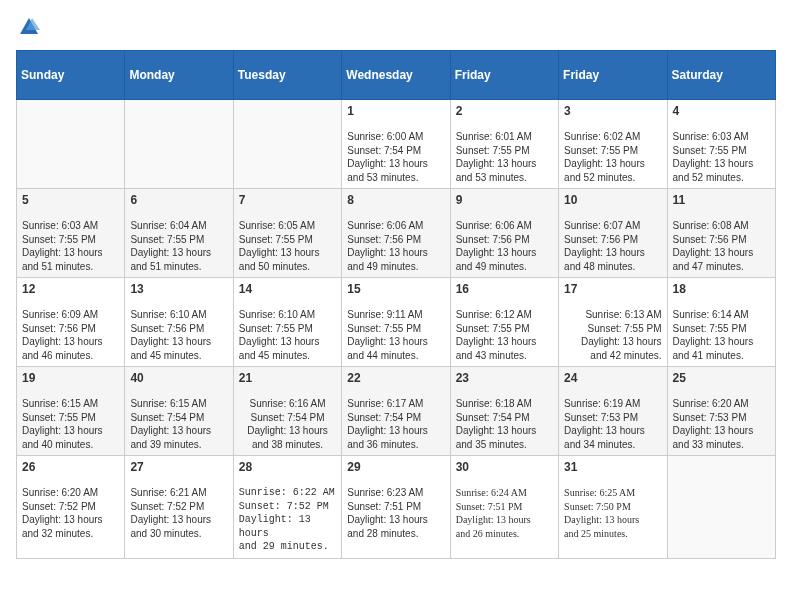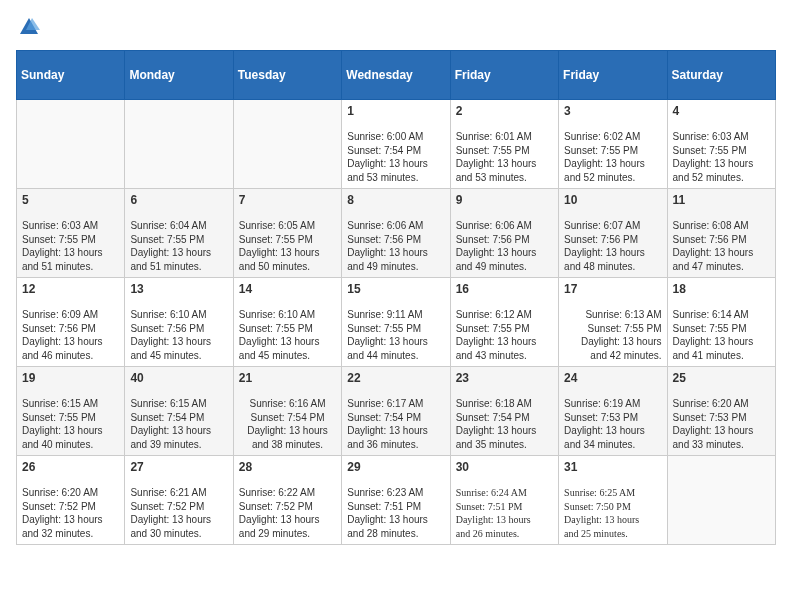--- a/index.html
+++ b/index.html
@@ -326,21 +326,21 @@
         </td>
         <td>
           <div class="day-num">27</div>
           <div class="day-info" style="white-space: pre-line;">Sunrise: 6:21 AM
 Sunset: 7:52 PM
 Daylight: 13 hours
 and 30 minutes.</div>
         </td>
         <td>
           <div class="day-num">28</div>
-          <div class="day-info" style="white-space: pre-line;">Sunrise: 6:22 AM
+          <div class="day-info" style="white-space: pre-line; font-family: Liberation Mono, monospace;">Sunrise: 6:22 AM
 Sunset: 7:52 PM
 Daylight: 13 hours
 and 29 minutes.</div>
         </td>
         <td>
           <div class="day-num">29</div>
           <div class="day-info" style="white-space: pre-line;">Sunrise: 6:23 AM
 Sunset: 7:51 PM
 Daylight: 13 hours
 and 28 minutes.</div>

